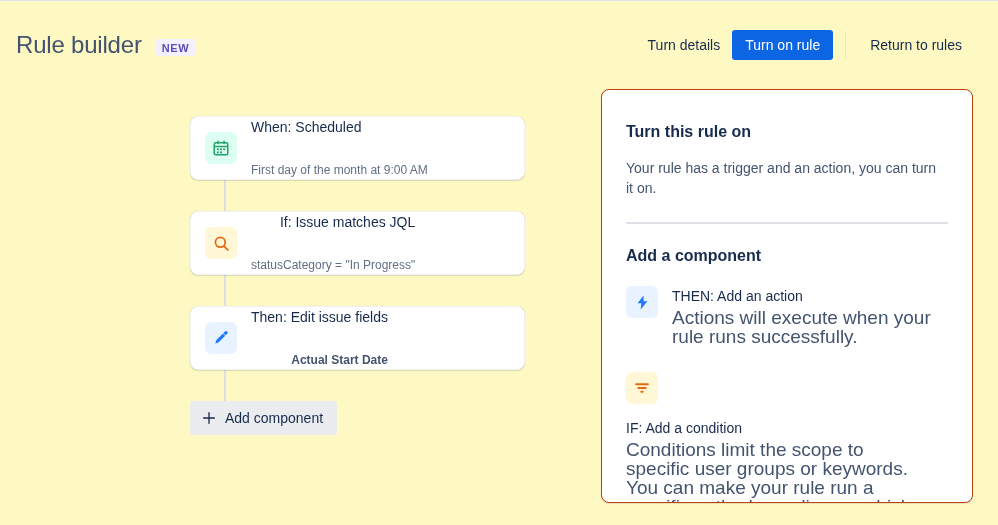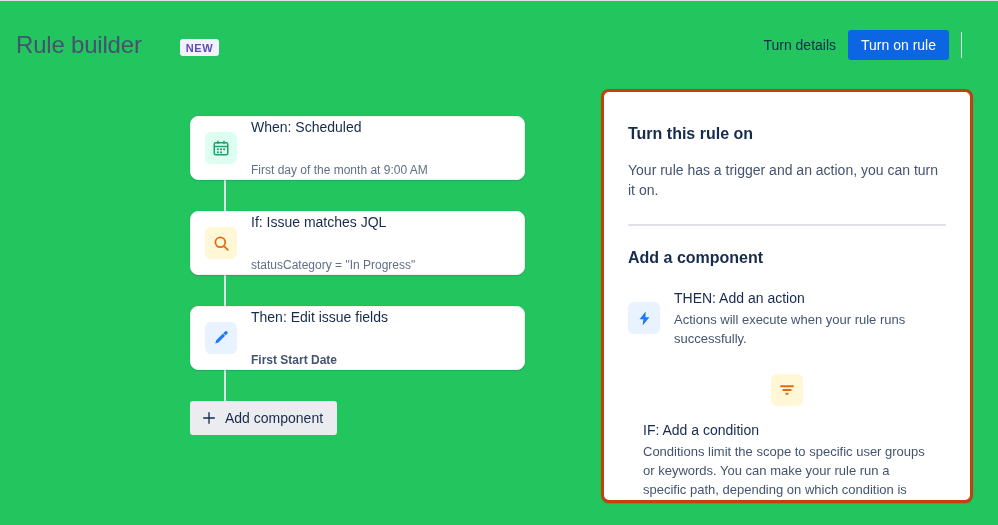--- a/index.html
+++ b/index.html
@@ -7,21 +7,21 @@
     margin: 0; padding: 0;
     width: 998px; height: 525px;
     overflow: hidden;
     background: #f7f8f9;
     font-family: "Liberation Sans", sans-serif;
     -webkit-font-smoothing: antialiased;
   }
   .page {
     position: relative;
     width: 998px; height: 525px;
-    background: #22c55e;
+    background: #fef9c3;
     border-top: 1px solid #dfe1e6;
   }
 
   
   .header {
     position: absolute;
     top: 0; left: 0; right: 0;
     height: 88px;
     display: flex;
     align-items: center;
@@ -38,21 +38,20 @@
     display: inline-block;
     background: #f3f0ff;
     color: #5e4db2;
     font-size: 11px;
     font-weight: 700;
     letter-spacing: 0.6px;
     padding: 3px 6px 2px;
     border-radius: 3px;
     position: relative;
     top: -1px;
-    margin-left: 24px;
   }
   .header-right {
     margin-left: auto;
     display: flex;
     align-items: center;
     gap: 0;
   }
   .btn-subtle {
     background: transparent;
     border: none;
@@ -113,21 +112,21 @@
     border-radius: 8px;
     box-shadow: 0 1px 1px rgba(9,30,66,0.13), 0 0 1px rgba(9,30,66,0.13);
     height: 64px;
     display: flex;
     align-items: center;
     padding: 0 14px;
     gap: 14px;
     cursor: pointer;
     z-index: 2;
   }
-  .rule-card + .rule-card { margin-top: 31px; }
+  .rule-card + .rule-card { margin-top: 31px; text-align: right; }
 
   .icon-tile {
     flex: 0 0 auto;
     width: 32px; height: 32px;
     border-radius: 6px;
     display: flex;
     align-items: center;
     justify-content: center;
   }
   .tile-green  { background: #dcfff1; }
@@ -177,21 +176,21 @@
     align-items: center; justify-content: center;
   }
 
   
   .panel {
     position: absolute;
     top: 88px; left: 601px;
     width: 372px;
     bottom: 22px;
     background: #ffffff;
-    border: 3px solid #c2410c;
+    border: 1px solid #c2410c;
     border-radius: 8px;
     box-shadow: 0 1px 1px rgba(9,30,66,0.10), 0 0 1px rgba(9,30,66,0.13);
     padding: 24px;
     overflow: hidden;
   }
   .panel-title {
     font-size: 16px;
     font-weight: 700;
     color: #172b4d;
     margin: 8px 0 0;
@@ -214,53 +213,54 @@
     font-size: 16px;
     font-weight: 700;
     color: #172b4d;
     margin: 22px 0 0;
     line-height: 20px;
   }
   .option-list { margin-top: 14px; }
   .option {
     display: flex;
     gap: 14px;
-    align-items: center;
+    align-items: flex-start;
     padding: 6px 0 6px 0;
     cursor: pointer;
   }
   .option + .option { margin-top: 14px; flex-direction: column; }
   .option-body { min-width: 0; }
   .option-title {
     font-size: 14px;
     color: #172b4d;
     line-height: 20px;
   }
   .option-desc {
-    font-size: 13px;
+    font-size: 19px;
     color: #44546f;
     line-height: 19px;
     margin-top: 2px;
     max-width: 288px;
   }
 </style>
 </head>
 <body>
 
 <div class="page">
 
   <div class="header">
     <div class="header-left">
       <div class="page-title">Rule builder</div>
       <span class="new-badge">NEW</span>
     </div>
     <div class="header-right">
       <button class="btn-subtle">Turn details</button>
       <button class="btn-primary">Turn on rule</button>
       <div class="header-divider"></div>
+      <button class="btn-subtle">Return to rules</button>
     </div>
   </div>
 
   <div class="canvas">
     <div class="flow">
 
       <div class="connector conn-1"></div>
       <div class="connector conn-2"></div>
       <div class="connector conn-3"></div>
 
@@ -298,21 +298,21 @@
 
       <div class="rule-card">
         <div class="icon-tile tile-blue">
           <svg width="18" height="18" viewBox="0 0 24 24" fill="none" aria-hidden="true">
             <path d="M17.3 3.4a2.1 2.1 0 013 3L8.6 18.1l-4.2 1.2 1.2-4.2L17.3 3.4z" fill="#1d7afc"></path>
             <path d="M14.8 5.9l3.3 3.3" stroke="#e9f2ff" stroke-width="1.3"></path>
           </svg>
         </div>
         <div class="card-text">
           <div class="card-title">Then: Edit issue fields</div>
-          <div class="card-sub bold">First Start Date</div>
+          <div class="card-sub bold">Actual Start Date</div>
         </div>
       </div>
 
       <div class="add-component-wrap">
         <button class="add-component">
           <span class="plus-icon">
             <svg width="16" height="16" viewBox="0 0 24 24" aria-hidden="true">
               <path d="M12 4v16M4 12h16" stroke="#172b4d" stroke-width="2" stroke-linecap="round"></path>
             </svg>
           </span>

